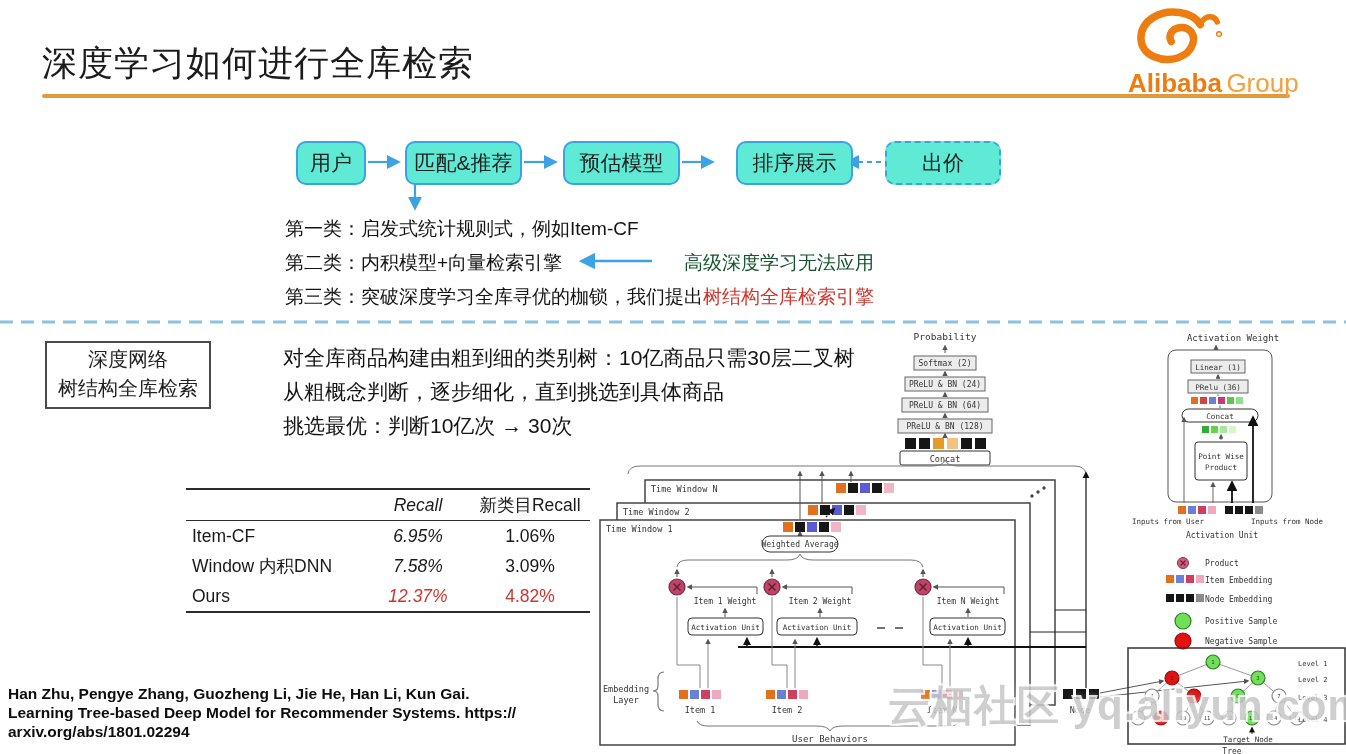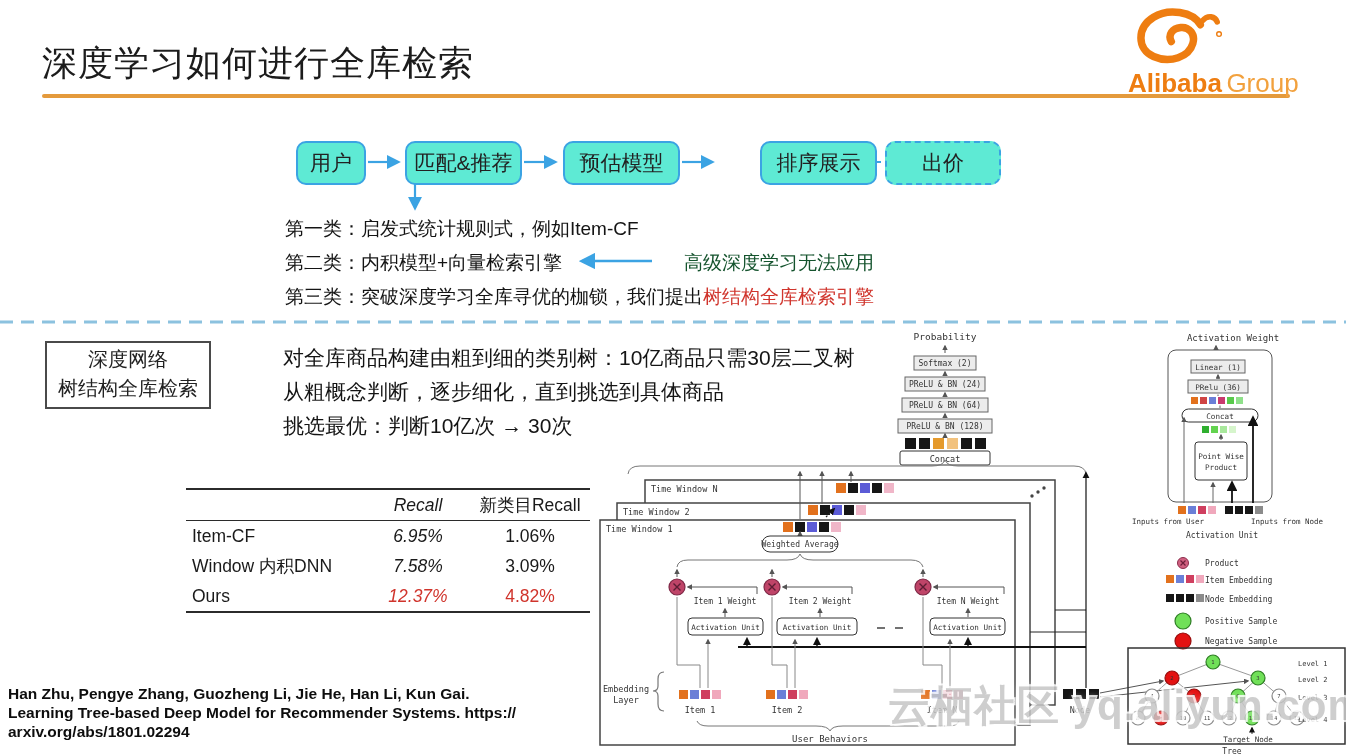--- a/index.html
+++ b/index.html
@@ -50,21 +50,21 @@
   </svg>
   <div class="logo-text">
     <span class="brand">Alibaba</span>
     <span class="group">Group</span>
   </div>
 </div>
 
 <div class="abs fbox" style="left:296px;width:66px">用户</div>
 <div class="abs fbox" style="left:405px;width:113px">匹配&amp;推荐</div>
 <div class="abs fbox" style="left:563px;width:113px">预估模型</div>
-<div class="abs fbox" style="left:760px;width:113px">排序展示</div>
+<div class="abs fbox" style="left:736px;width:113px">排序展示</div>
 <div class="abs fbox dashed" style="left:885px;width:112px">出价</div>
 
 <div class="abs bullets">
   <div><span>第一类：</span><span>启发式统计规则式，例如Item-CF</span></div>
   <div><span>第二类：</span><span>内积模型+向量检索引擎</span></div>
   <div><span>第三类：</span><span>突破深度学习全库寻优的枷锁，我们提出</span><span class="red">树结构全库检索引擎</span></div>
 </div>
 <div class="abs note">高级深度学习无法应用</div>
 
 <div class="abs tag-box">

